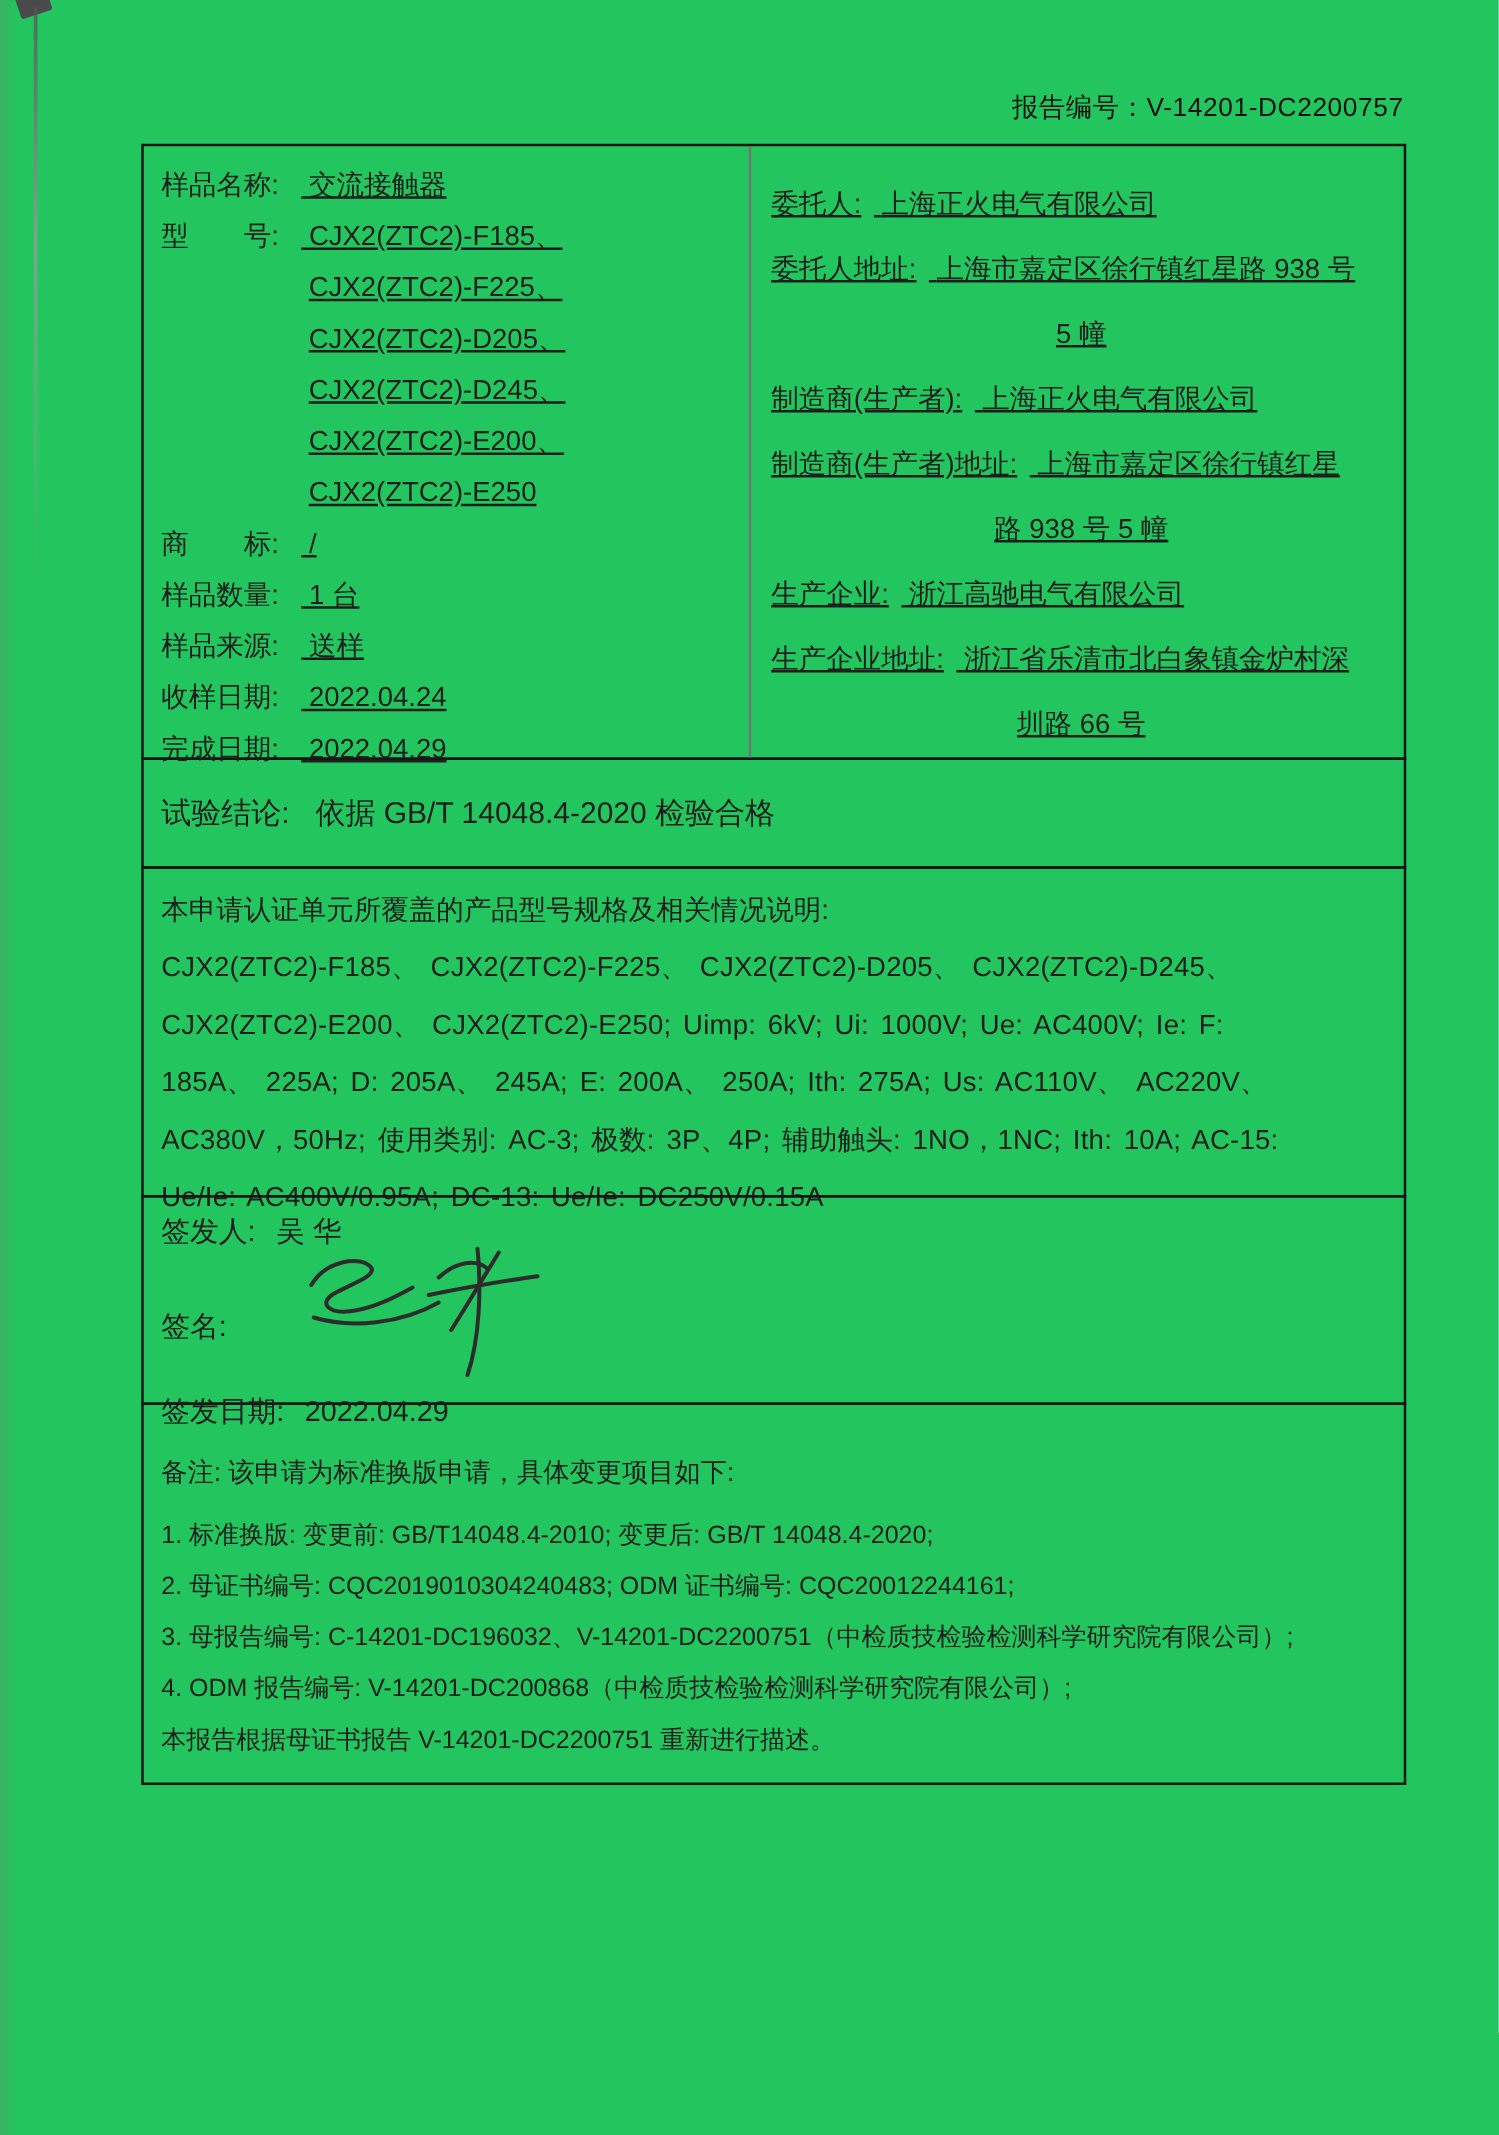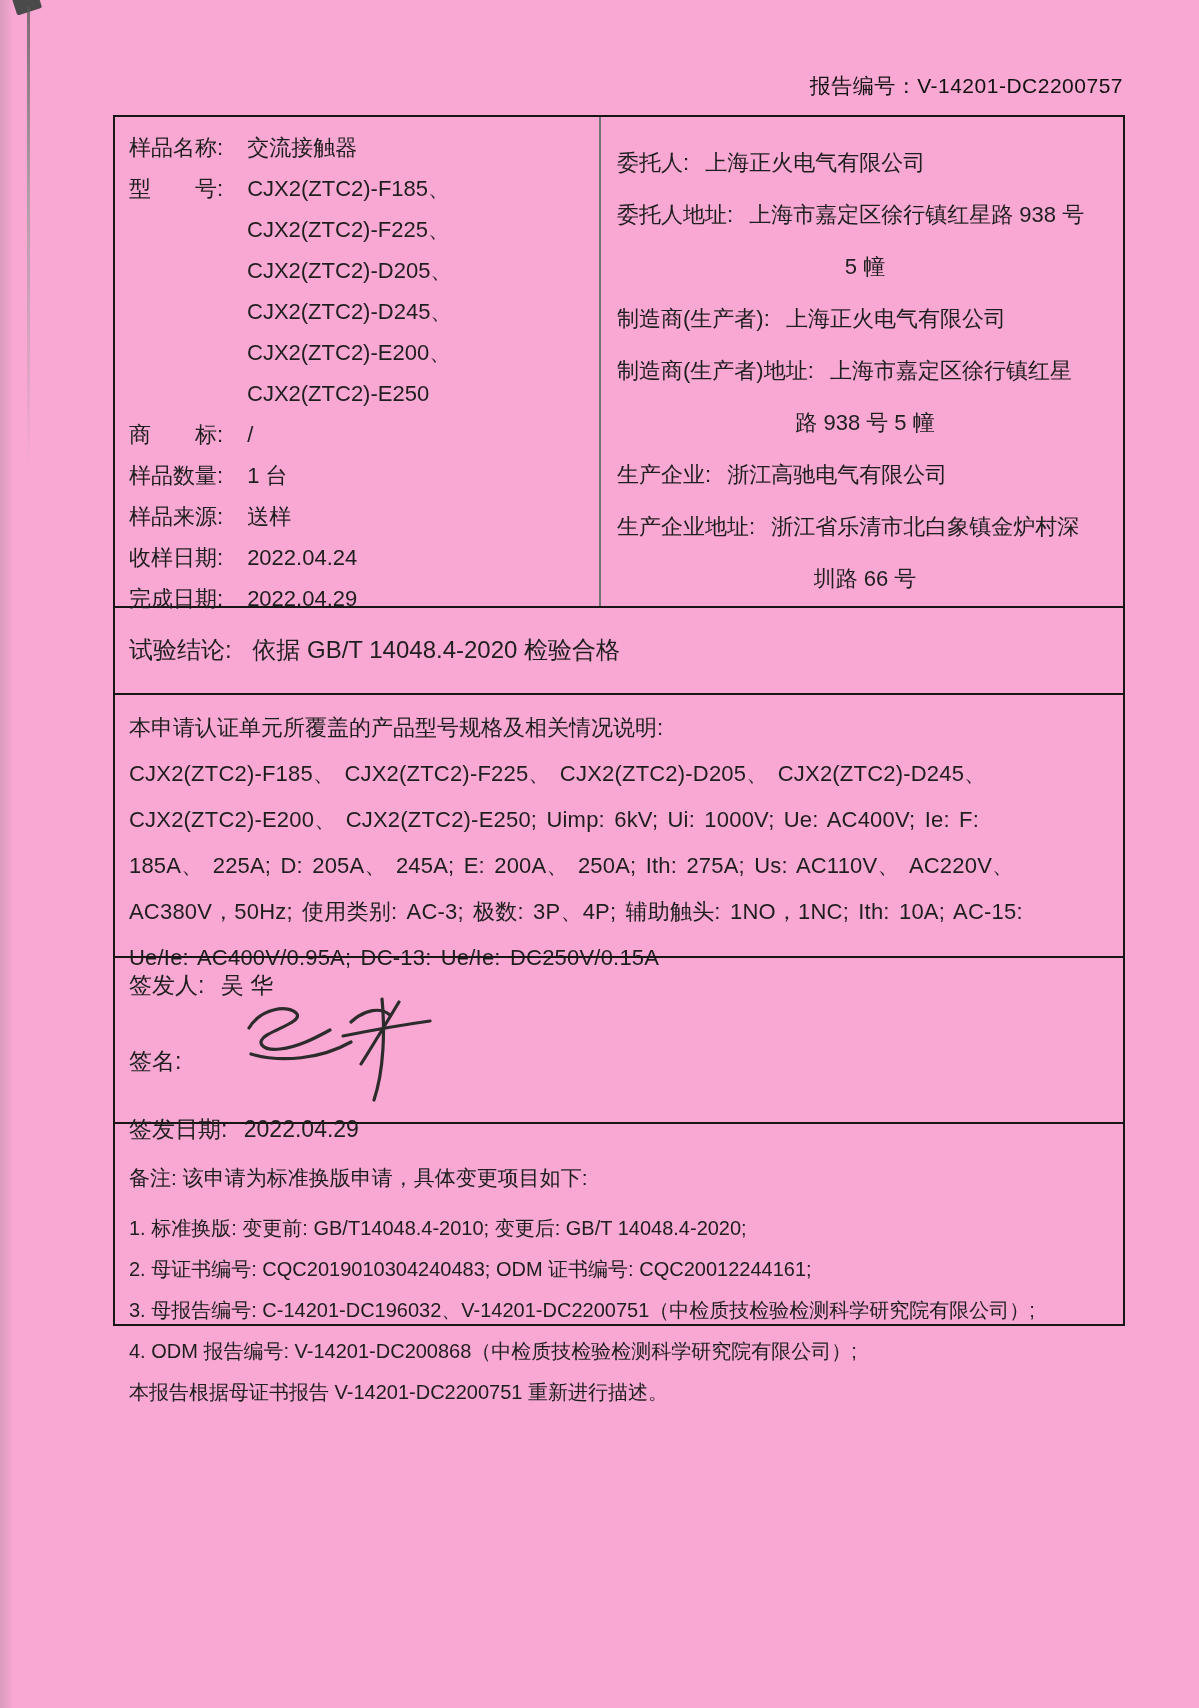--- a/index.html
+++ b/index.html
@@ -1,40 +1,40 @@
 <!DOCTYPE html>
 <html><head>
 <meta charset="utf-8">
 <style>
   html,body{margin:0;padding:0;background:#e8e8e8;}
   .page{
     position:relative;
     width:1199px;height:1708px;
     margin:0 auto;
-    background:#f9a8d4;
+    background:#22c55e;
     font-family:"Liberation Sans","DejaVu Sans",sans-serif;
     color:#1e1e1e;
     overflow:hidden;
   }
   
   .edge-shade{position:absolute;left:0;top:0;width:14px;height:100%;
     background:linear-gradient(90deg,rgba(120,120,120,.25),rgba(120,120,120,0));}
   .corner-mark{position:absolute;left:14px;top:-6px;width:26px;height:18px;
     background:#4a4a4a;transform:rotate(-18deg);border-radius:2px;}
   .scan-line{position:absolute;left:27px;top:6px;width:3px;height:466px;
     background:linear-gradient(180deg,#555 0%,#9a9a9a 40%,rgba(160,160,160,0) 100%);opacity:.75;}
 
   .report-no{position:absolute;top:72px;right:76px;font-size:21px;letter-spacing:.5px;color:#111;}
 
   .doc{position:absolute;left:113px;top:115px;width:1012px;}
   .sec{box-sizing:border-box;border:2px solid #161616;margin-top:-2px;background:transparent;}
   .sec:first-child{margin-top:0;}
 
   
-  .sec-info{height:493px;display:flex;}
+  .sec-info{height:493px;display:flex;text-decoration:underline;}
   .col-left{box-sizing:border-box;width:484px;padding:10px 8px 0 14px;font-size:22px;line-height:41px;}
   .col-right{box-sizing:border-box;flex:1;border-left:2px solid #737373;padding:20px 10px 0 16px;
     font-size:22px;line-height:52px;}
   .l-label{display:inline-block;min-width:112px;}
   .model-cont{padding-left:118px;}
   .p-line2{text-align:center;}
   .lbl{margin-right:10px;}
 
   
   .sec-conclusion{height:89px;padding:26px 17px 0 14px;box-sizing:border-box;font-size:24px;}
@@ -46,21 +46,21 @@
   .cov-line{white-space:nowrap;word-spacing:3px;letter-spacing:.2px;}
 
   
   .sec-sign{height:168px;position:relative;box-sizing:border-box;font-size:23px;}
   .issuer-row{position:absolute;left:14px;top:12px;}
   .sign-row{position:absolute;left:14px;top:88px;}
   .issue-date-row{position:absolute;left:14px;top:156px;text-align:right;}
   .sign-svg{position:absolute;left:118px;top:34px;}
 
   
-  .sec-remarks{height:204px;padding:40px 14px 0 14px;box-sizing:border-box;font-size:20px;}
+  .sec-remarks{height:306px;padding:40px 14px 0 14px;box-sizing:border-box;font-size:20px;}
   .remarks-title{font-size:21px;margin-bottom:16px;}
   .remark-item{line-height:41px;white-space:nowrap;}
 </style>
 </head>
 <body>
 
 <div class="page">
 
   <div class="edge-shade"></div>
   <div class="corner-mark"></div>

